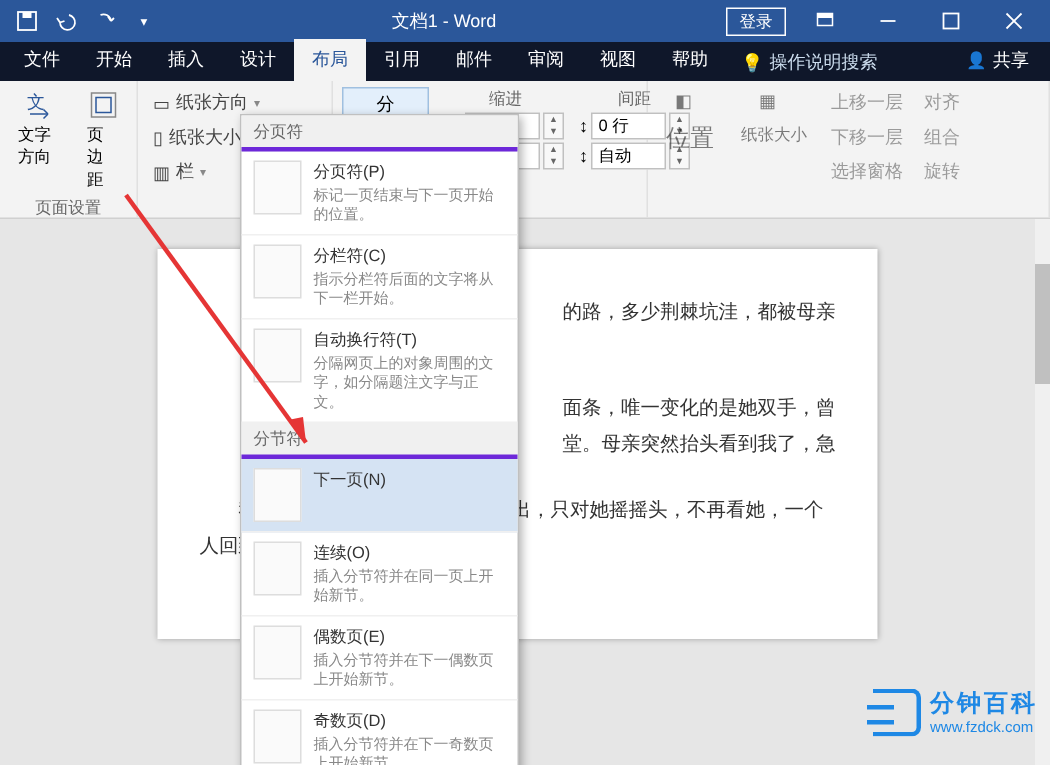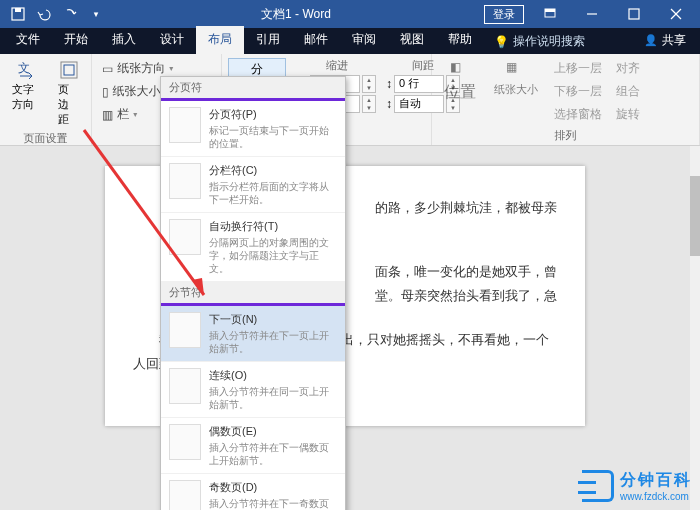--- a/index.html
+++ b/index.html
@@ -34,21 +34,21 @@
 .dropdown{position:absolute;top:76px;left:160px;width:186px;background:#fff;border:1px solid #c0c0c0;box-shadow:2px 2px 6px rgba(0,0,0,0.3);z-index:10;}
 .dd-header{background:#f0f0f0;padding:3px 8px;font-size:11px;color:#666;border-bottom:3px solid #6d28d9;}
 .dd-item{display:flex;gap:8px;padding:6px 8px;border-bottom:1px solid #f0f0f0;cursor:pointer;}
 .dd-item.hover{background:#d5e3f3;}
 .dd-icon{width:32px;height:36px;background:#fafafa;border:1px solid #ddd;flex-shrink:0;}
 .dd-text .title{font-size:11px;color:#333;margin-bottom:2px;}
 .dd-text .desc{font-size:10px;color:#888;line-height:13px;}
 .arrow{position:absolute;top:120px;left:74px;z-index:20;pointer-events:none;}
 .scrollbar{position:absolute;right:0;top:146px;bottom:0;width:10px;background:#f0f0f0;}
 .sthumb{position:absolute;top:30px;width:10px;height:80px;background:#c0c0c0;}
-.watermark{position:absolute;right:8px;bottom:8px;display:flex;align-items:center;gap:6px;z-index:30;}
+.watermark{position:absolute;right:8px;bottom:19px;display:flex;align-items:center;gap:6px;z-index:30;}
 .wm-logo{width:32px;height:32px;border:3px solid #1e88e5;border-left:none;border-radius:0 6px 6px 0;position:relative;}
 .wm-logo::before,.wm-logo::after{content:"";position:absolute;background:#1e88e5;height:3px;width:18px;left:-4px;}
 .wm-logo::before{top:8px;}
 .wm-logo::after{top:18px;}
 .wm-text{display:flex;flex-direction:column;}
 .wm-text .cn{font-size:16px;color:#1e88e5;font-weight:bold;letter-spacing:2px;}
 .wm-text .url{font-size:10px;color:#1e88e5;}
 svg{display:block;}
 </style>
 </head>
@@ -250,21 +250,20 @@
             <span>对齐</span>
           </div>
         <div class="smallbtn">
             <span>组合</span>
           </div>
         <div class="smallbtn">
             <span>旋转</span>
           </div>
       </div>
     </div>
-    <div class="rgroup-label">排列</div>
   </div>
 </div>
 
 <div class="doc-area">
   <div class="page">
     <p style="text-align:right;text-indent:0;">的路，多少荆棘坑洼，都被母亲</p>
     <p style="height:40px;"></p>
     <p style="text-align:right;text-indent:0;">面条，唯一变化的是她双手，曾</p>
     <p style="text-align:right;text-indent:0;">堂。母亲突然抬头看到我了，急</p>
     <p style="height:20px;"></p>
@@ -293,21 +292,20 @@
     <div class="dd-text">
         <div class="title">自动换行符(T)</div>
         <div class="desc">分隔网页上的对象周围的文字，如分隔题注文字与正文。</div>
       </div>
   </div>
   <div class="dd-header">分节符</div>
   <div class="dd-item hover">
     <div class="dd-icon"></div>
     <div class="dd-text">
         <div class="title">下一页(N)</div>
-        <div class="desc">插入分节符并在下一页上开始新节。</div>
       </div>
   </div>
   <div class="dd-item">
     <div class="dd-icon"></div>
     <div class="dd-text">
         <div class="title">连续(O)</div>
         <div class="desc">插入分节符并在同一页上开始新节。</div>
       </div>
   </div>
   <div class="dd-item">

